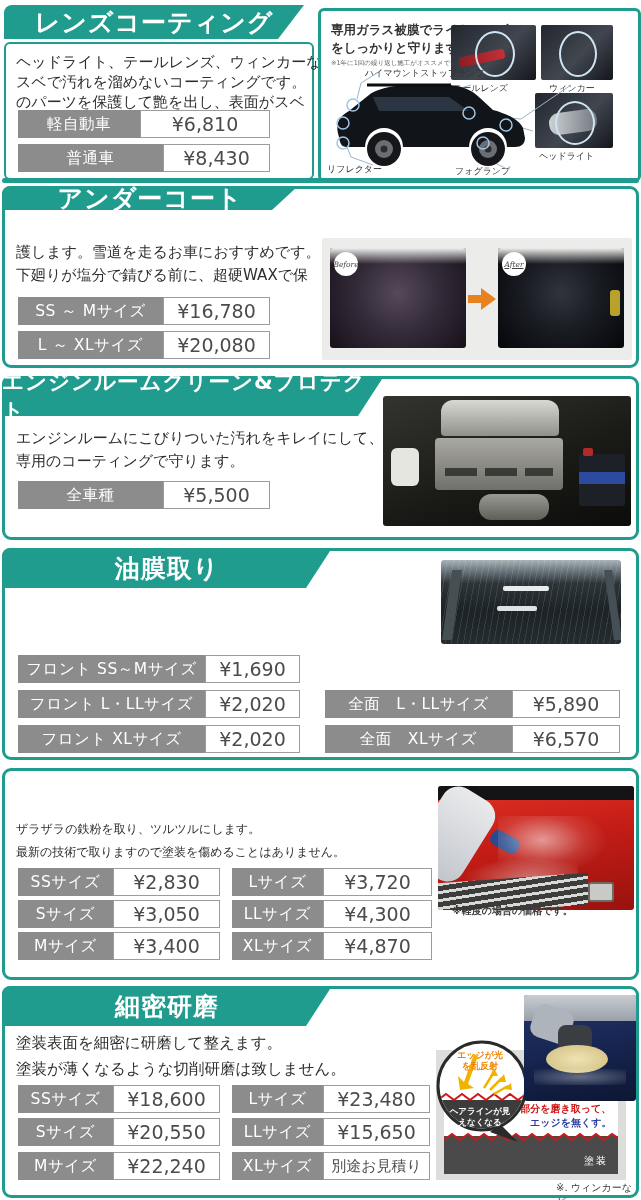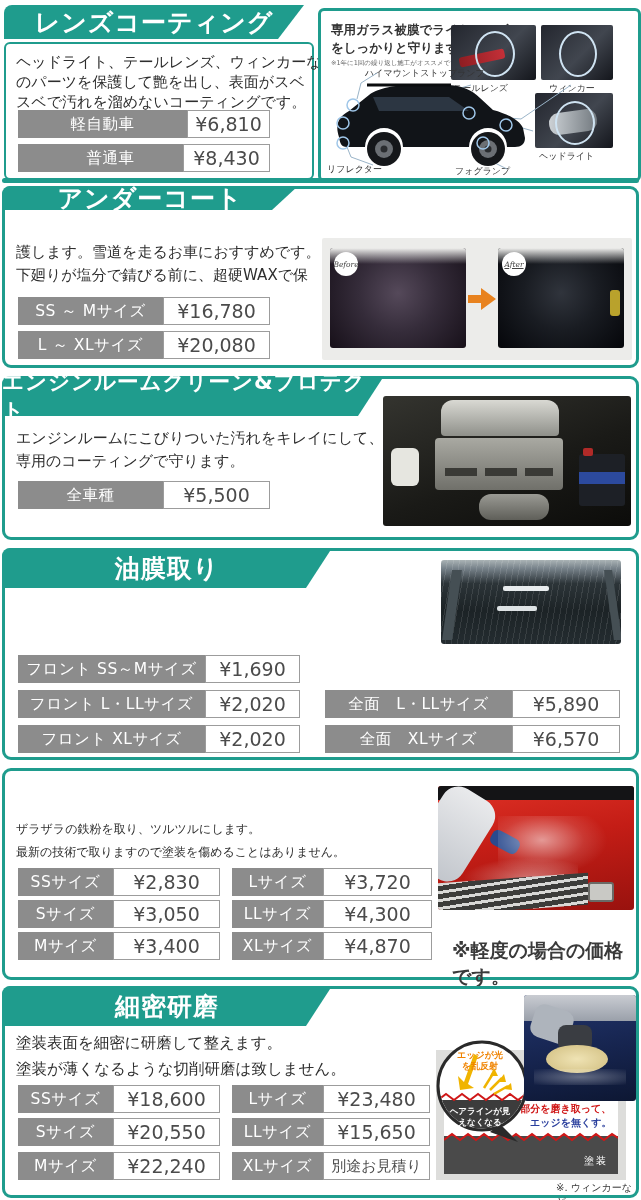--- a/index.html
+++ b/index.html
@@ -36,30 +36,30 @@
 
 <div class="page">
 
   <div class="banner" style="left:4px;top:5px;width:300px;height:34px;font-size:25px;">
     <span>レンズコーティング</span>
   </div>
 
   <div class="card" style="left:4px;top:42px;width:306px;height:134px;">
     <div class="desc" style="left:10px;top:8px;font-size:15px;line-height:20px;">
       <div class="dline">ヘッドライト、テールレンズ、ウィンカーなど</div>
+      <div class="dline">スベで汚れを溜めないコーティングです。</div>
       <div class="dline">のパーツを保護して艶を出し、表面がスベ</div>
-      <div class="dline">スベで汚れを溜めないコーティングです。</div>
     </div>
   </div>
   <div class="prow" style="left:18px;top:110px;width:252px;">
-    <div class="lbl" style="width:169px;">軽自動車</div>
+    <div class="lbl" style="width:122px;">軽自動車</div>
     <div class="prc">¥6,810</div>
   </div>
   <div class="prow" style="left:18px;top:144px;width:252px;">
-    <div class="lbl" style="width:145px;padding-left:20px;">普通車</div>
+    <div class="lbl" style="width:145px;">普通車</div>
     <div class="prc">¥8,430</div>
   </div>
 
   <div class="card" style="left:318px;top:8px;width:317px;height:168px;border-width:3px;overflow:hidden;">
     <div style="position:absolute;left:10px;top:10px;width:180px;font-size:12.5px;font-weight:bold;color:#333;line-height:1.45;">専用ガラス被膜でライトレンズをしっかりと守ります。</div>
     <div style="position:absolute;left:10px;top:48px;font-size:6.5px;color:#666;white-space:nowrap;">※1年に1回の繰り返し施工がオススメです。</div>
 
     <svg style="position:absolute;left:0;top:0;z-index:1;" width="317" height="168" viewBox="0 0 317 168">
       <polyline points="56,62 40,72 36,88" fill="none" stroke="#9ab4c8" stroke-width="1"></polyline>
       <polyline points="150,74 60,100 34,104" fill="none" stroke="#9ab4c8" stroke-width="1"></polyline>
@@ -229,21 +229,21 @@
     <div class="prc">¥3,720</div>
   </div>
   <div class="prow" style="left:232px;top:900px;width:200px;">
     <div class="lbl" style="width:91px;">LLサイズ</div>
     <div class="prc">¥4,300</div>
   </div>
   <div class="prow" style="left:232px;top:932px;width:200px;">
     <div class="lbl" style="width:91px;">XLサイズ</div>
     <div class="prc">¥4,870</div>
   </div>
-  <div class="note" style="left:452px;top:938px;font-size:19px;font-weight:bold;">※軽度の場合の価格です。</div>
+  <div class="note" style="left:452px;top:904px;font-size:10px;font-weight:bold;">※軽度の場合の価格です。</div>
 
   <div class="frame" style="left:2px;top:986px;width:631px;height:206px;"></div>
   <div class="banner" style="left:2px;top:986px;width:330px;height:40px;font-size:25px;">
     <span>細密研磨</span>
   </div>
   <div class="desc" style="left:16px;top:1030px;font-size:15.5px;line-height:26px;">
     <div class="dline">塗装表面を細密に研磨して整えます。</div>
     <div class="dline">塗装が薄くなるような切削研磨は致しません。</div>
   </div>
   <div class="prow" style="left:18px;top:1085px;width:202px;">

